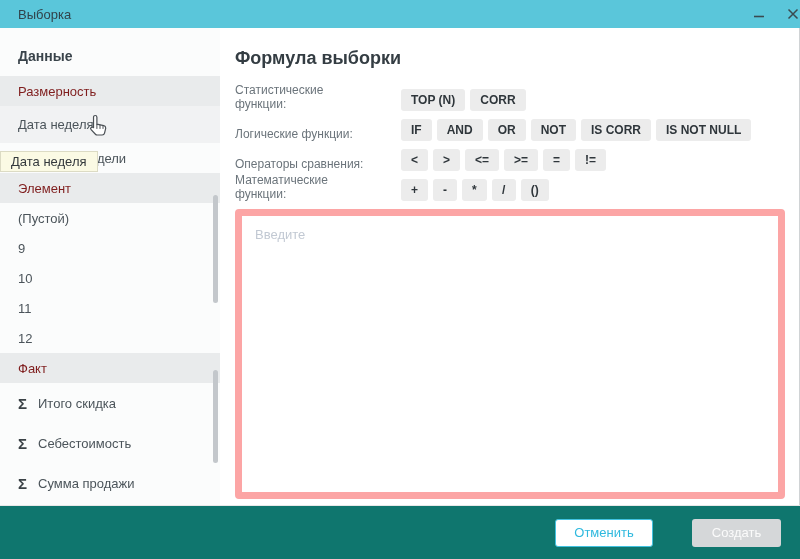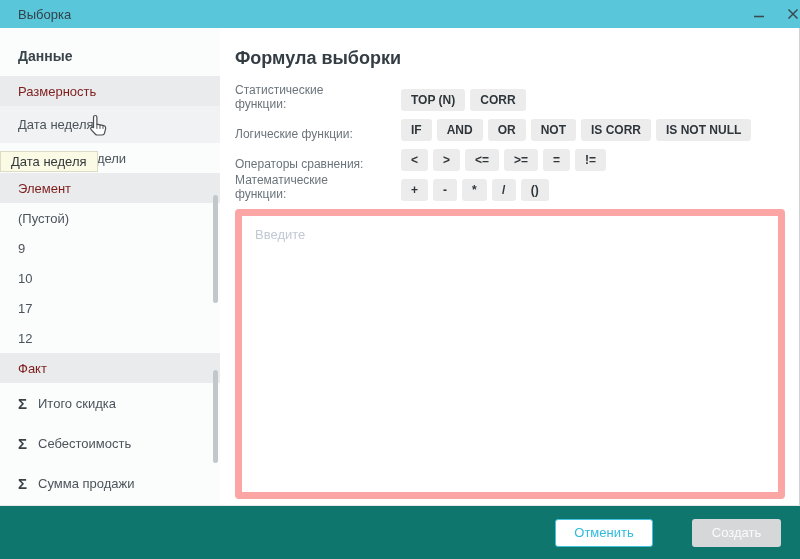--- a/index.html
+++ b/index.html
@@ -124,21 +124,21 @@
             <div class="item">
               <span>(Пустой)</span>
             </div>
             <div class="item">
               <span>9</span>
             </div>
             <div class="item">
               <span>10</span>
             </div>
             <div class="item">
-              <span>17</span>
+              <span>11</span>
             </div>
             <div class="item">
               <span>12</span>
             </div>
           </div>
           <div class="section-header">Факт</div>
           <div class="list list-2">
             <div class="item">
               <span class="sigma">Σ</span>
               <span>Итого скидка</span>

